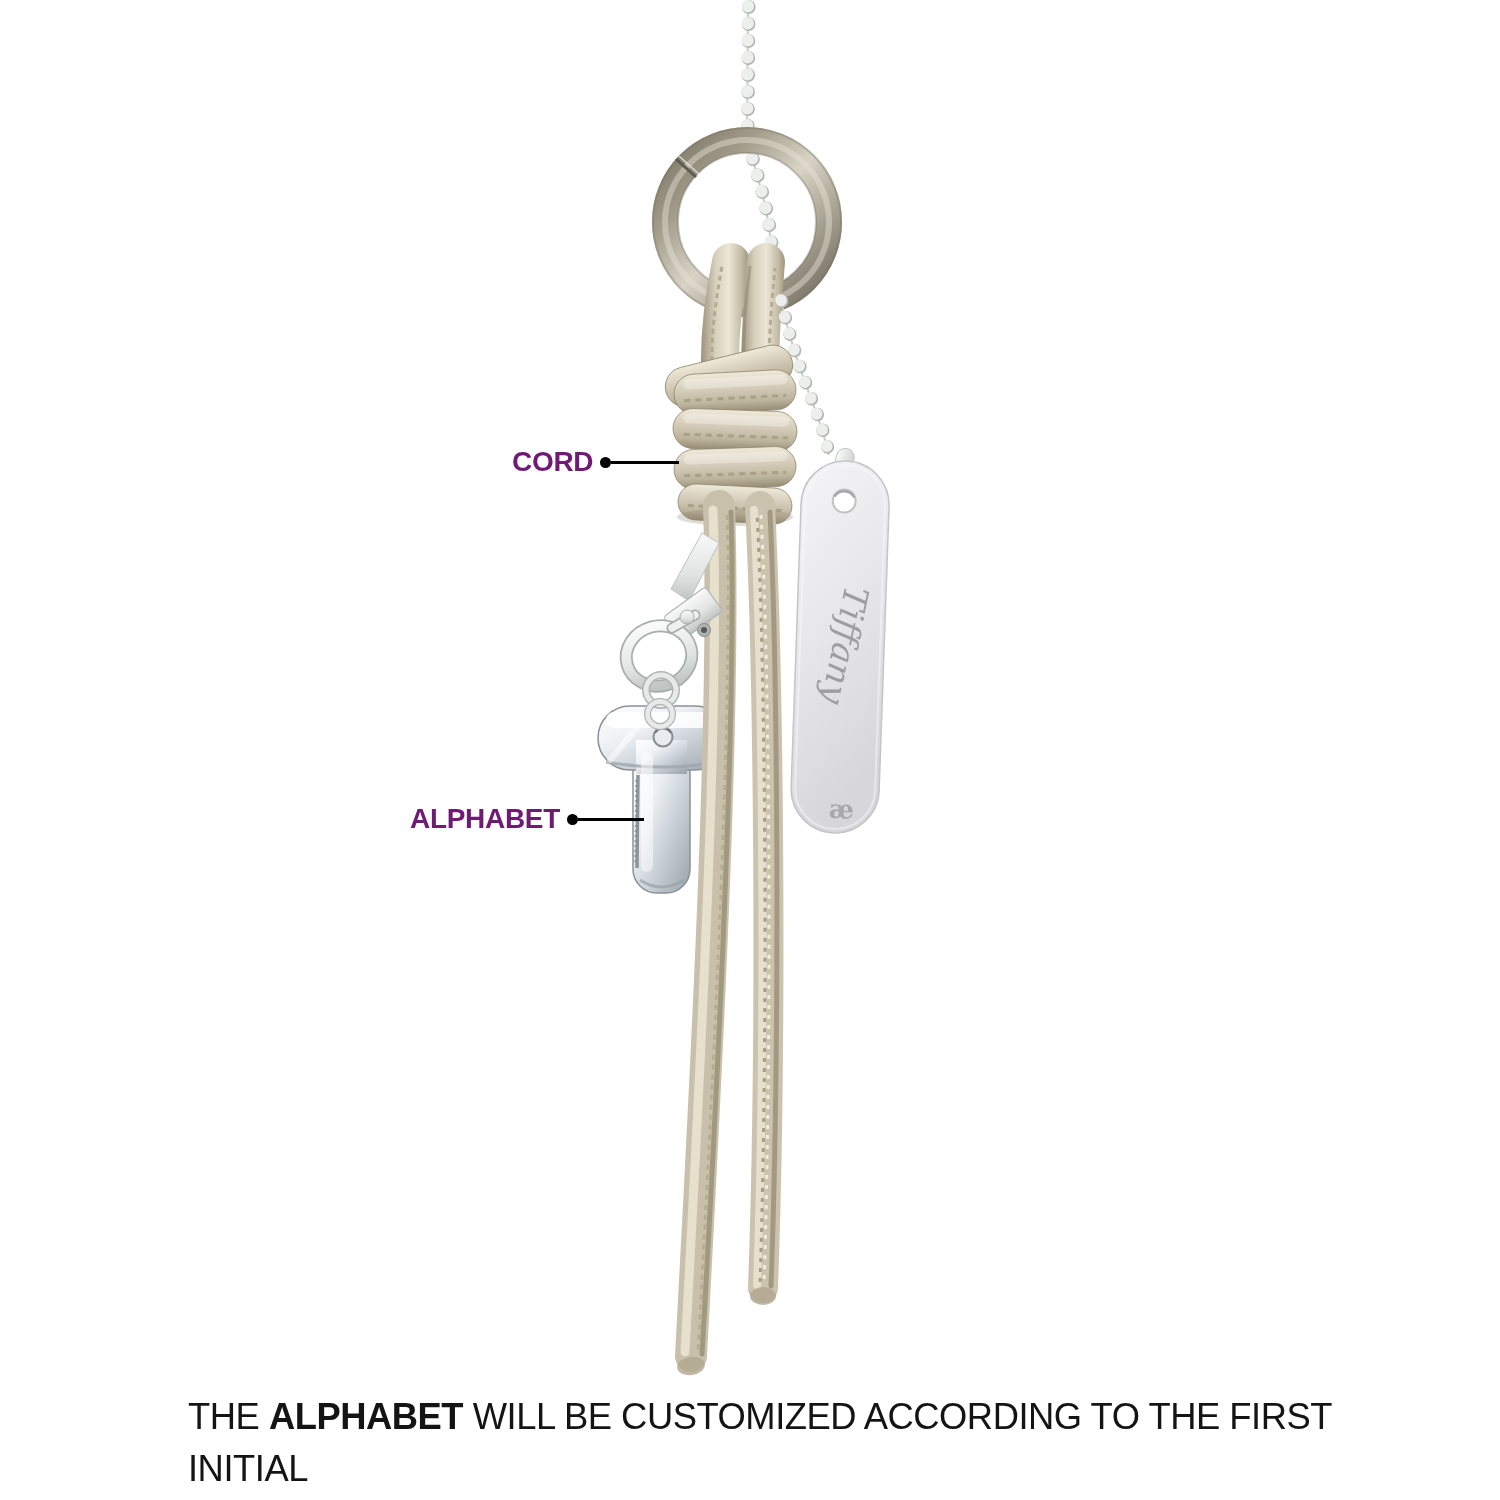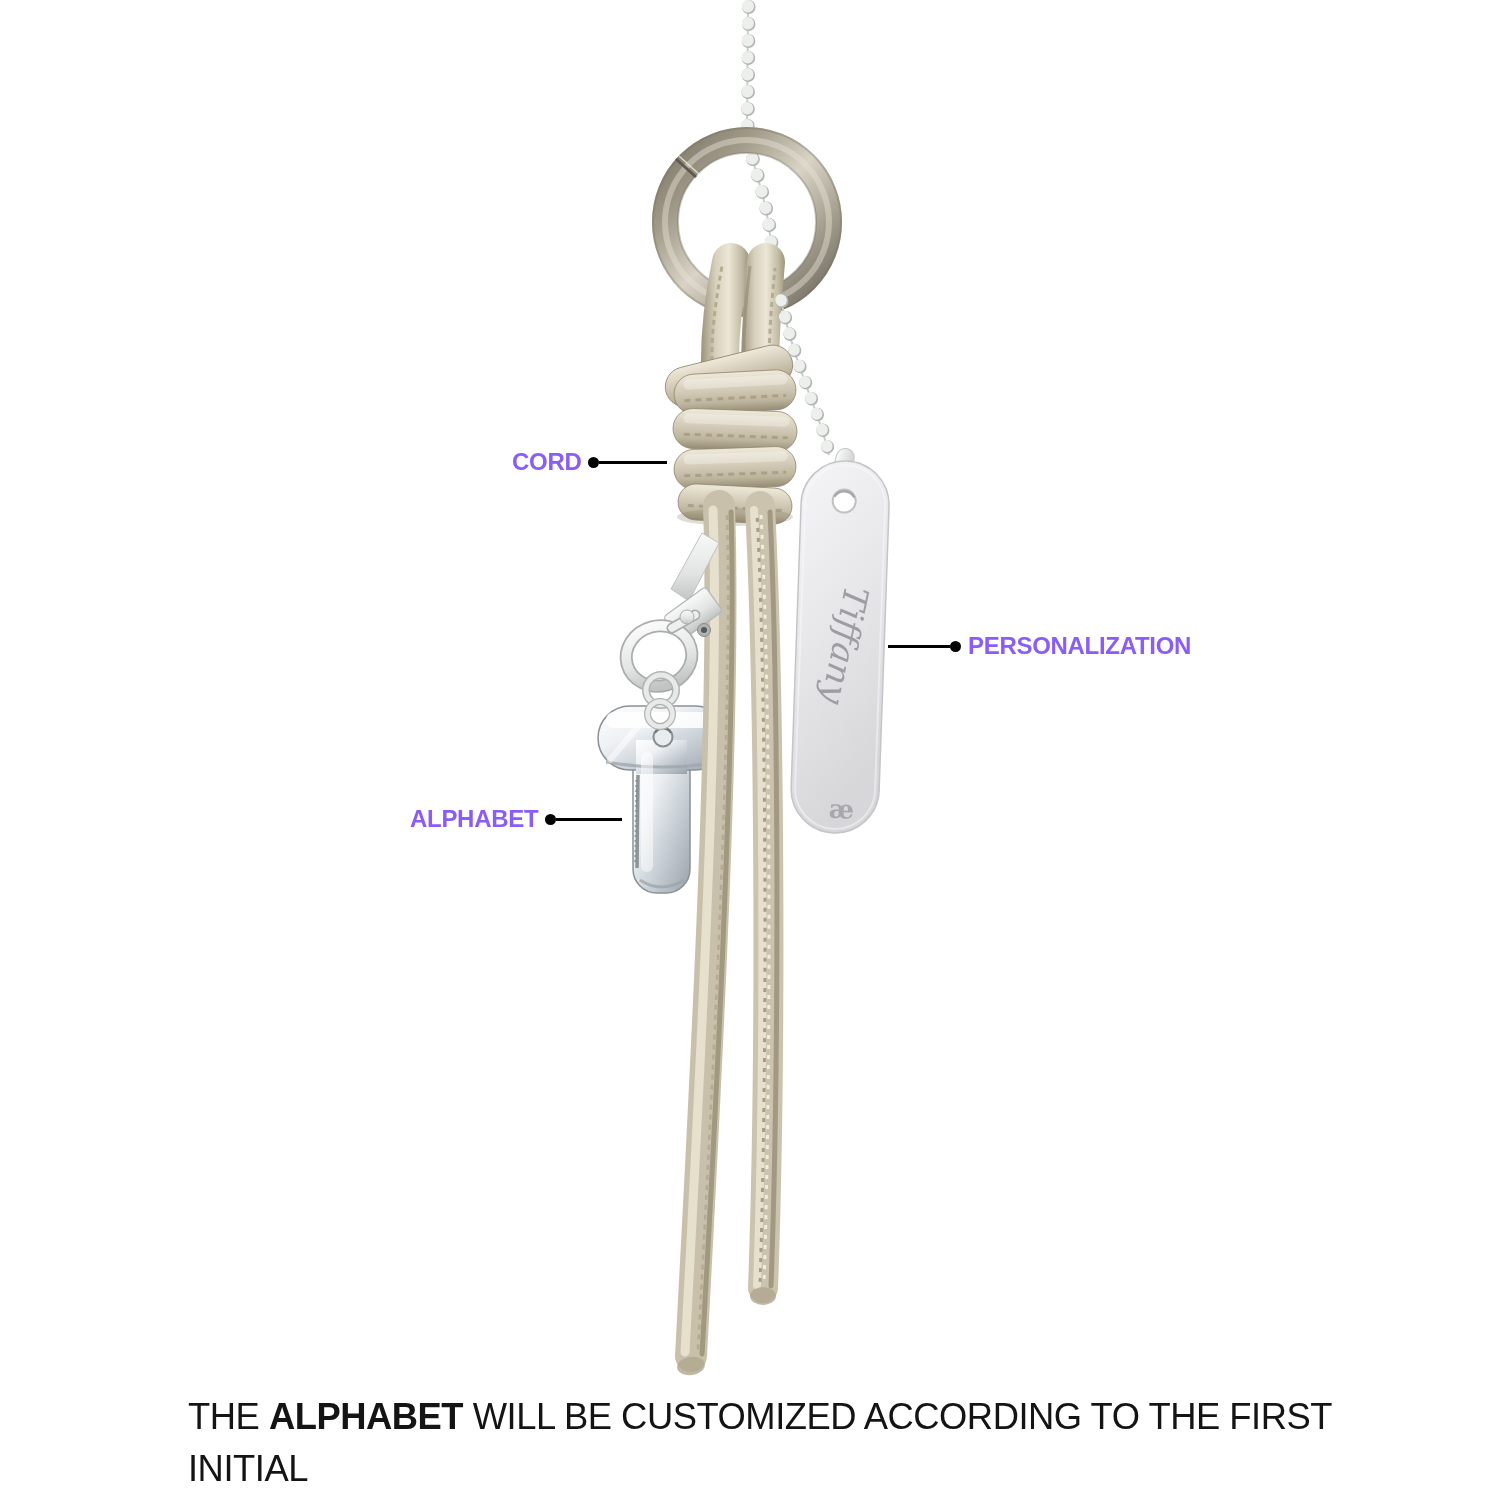--- a/index.html
+++ b/index.html
@@ -2,21 +2,21 @@
 <html><head>
 <meta charset="utf-8">
 <style>
   html,body{margin:0;padding:0;background:#ffffff;}
   .stage{position:relative;width:1500px;height:1500px;background:#ffffff;overflow:hidden;
          font-family:"Liberation Sans",sans-serif;}
   .stage svg{position:absolute;left:0;top:0;}
 
   
   .anno{position:absolute;display:flex;align-items:center;height:34px;
-        font-weight:700;font-size:24px;letter-spacing:-0.3px;color:#8b5cf6;white-space:nowrap;}
+        font-weight:700;font-size:28px;letter-spacing:-0.3px;color:#701a75;white-space:nowrap;}
   .anno .dot{width:11px;height:11px;background:#000;border-radius:50%;flex:0 0 auto;}
   .anno .line{height:3px;background:#000;flex:0 0 auto;}
   .anno .gap{width:7px;flex:0 0 auto;}
 
   
   .caption{position:absolute;left:188px;top:1390px;width:1300px;
            font-size:37.5px;line-height:52px;letter-spacing:-0.5px;color:#141414;
            transform:scaleX(.97);transform-origin:left top;}
   .caption b{font-weight:700;}
 </style>
@@ -184,26 +184,20 @@
     </g>
   </svg>
 
   <div class="anno" style="left:512px;top:445px;">
     <span>CORD</span>
     <span class="gap"></span>
     <span class="dot"></span>
     <span class="line" style="width:68px;"></span>
   </div>
 
-  <div class="anno" style="left:888px;top:629px;">
-    <span class="line" style="width:62px;"></span>
-    <span class="dot"></span>
-    <span class="gap"></span>
-    <span>PERSONALIZATION</span>
-  </div>
 
   <div class="anno" style="left:410px;top:802px;">
     <span>ALPHABET</span>
     <span class="gap"></span>
     <span class="dot"></span>
     <span class="line" style="width:66px;"></span>
   </div>
 
   <div class="caption">
     <div><span>THE </span><b>ALPHABET</b><span> WILL BE CUSTOMIZED ACCORDING TO THE FIRST INITIAL</span></div>

